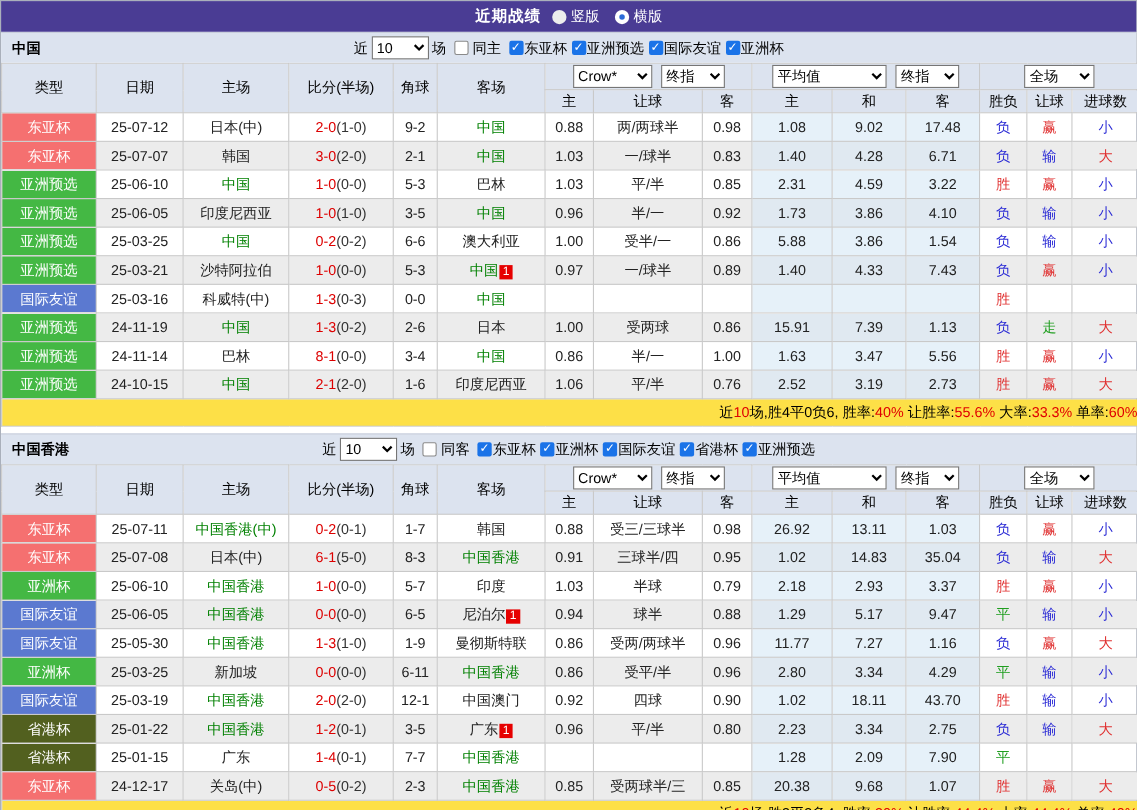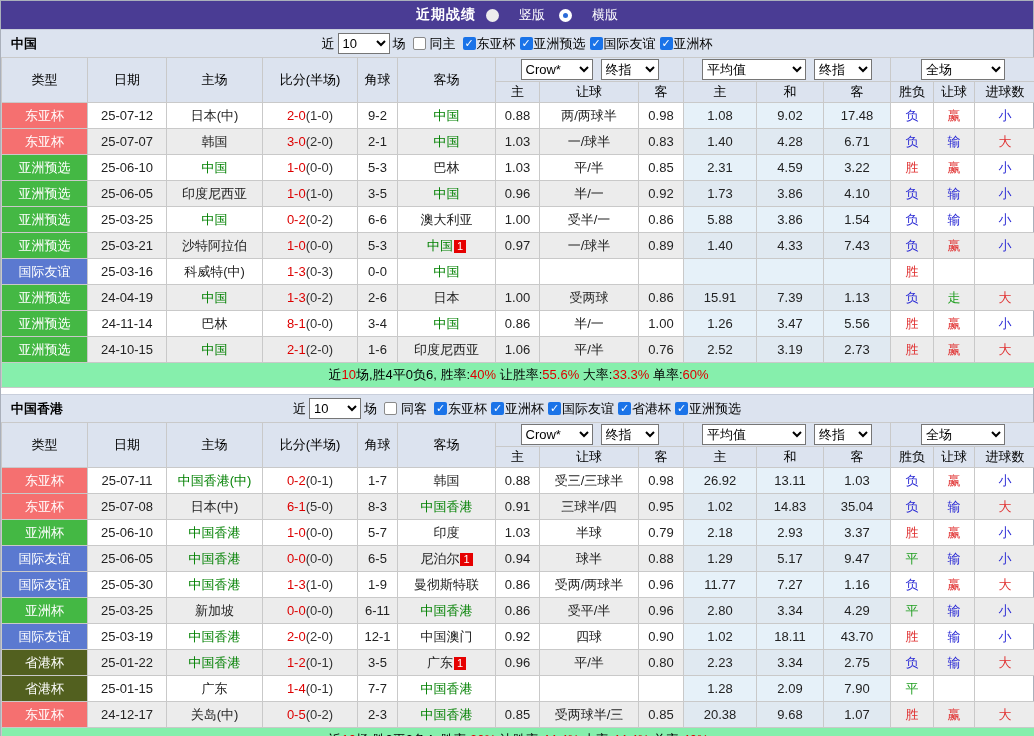--- a/index.html
+++ b/index.html
@@ -2,35 +2,35 @@
 <html><head>
 <meta charset="utf-8">
 <style>
   html,body{margin:0;padding:0;background:#fff;}
   body{width:1034px;font-family:"Liberation Sans","DejaVu Sans",sans-serif;font-size:13px;color:#222;}
   .wrap{width:1032px;border:1px solid #aab0bb;}
   
   .topbar{height:28px;background:#4a3c94;color:#fff;display:flex;align-items:center;justify-content:center;gap:10px;}
   .topbar .title{font-weight:bold;font-size:14px;letter-spacing:1px;}
   .radio-group{display:flex;align-items:center;gap:14px;}
-  .radio-item{display:flex;align-items:center;gap:20px;cursor:pointer;}
+  .radio-item{display:flex;align-items:center;gap:4px;cursor:pointer;}
   .radio{width:13px;height:13px;border-radius:50%;background:#ededed;display:inline-block;position:relative;}
   .radio.sel{background:#fff;}
   .radio.sel::after{content:"";position:absolute;left:2px;top:2px;width:9px;height:9px;border-radius:50%;background:#2b6bd8;border:2px solid #fff;box-sizing:border-box;}
   
   .secbar{height:27px;background:#dce3ef;display:flex;align-items:center;position:relative;border-top:1px solid #c9cfdc;}
   .secbar .team{position:absolute;left:10px;font-weight:bold;color:#000;}
   .filters{margin:0 auto;display:flex;align-items:center;gap:3px;color:#000;}
   .filters .lg{display:flex;align-items:center;cursor:pointer;}
   select{font-family:"Liberation Sans","DejaVu Sans",sans-serif;font-size:13px;height:21px;background:#fff;}
   .sel-count{width:52px;}
   .sel-crow{width:72px;}
   .sel-final{width:58px;}
   .sel-avg{width:104px;}
-  .sel-full{width:84px;}
+  .sel-full{width:64px;}
   .cb{width:13px;height:13px;display:inline-block;border-radius:2px;margin:0 1px 0 4px;box-sizing:border-box;}
   .cb.on{background:#1a73e8;color:#fff;font-size:11px;font-weight:bold;line-height:13px;text-align:center;}
   .cb.off{background:#fff;border:1px solid #8a8a8a;}
   
   table{border-collapse:collapse;table-layout:fixed;width:1032px;text-align:center;}
   th,td{border:1px solid #c9c9c9;padding:0 1px;overflow:hidden;white-space:nowrap;}
   thead th{background:#dce3ef;font-weight:normal;color:#000;}
   thead tr.drops th{height:23px;border-bottom-color:#c9c9c9;}
   thead tr.subs th{height:20px;}
   tbody td{height:25px;color:#222;}
@@ -38,21 +38,21 @@
   tbody td.avg{background:#e6f1f9;}
   tbody tr:nth-child(even) td.avg{background:#e0e9f1;}
   td.type{color:#fff;}
   .green{color:#008000;}
   .sc-m{color:#dd0000;}
   .sc-h{color:#333;}
   .badge1{background:#e60000;color:#fff;font-size:11px;line-height:13px;display:inline-block;padding:0 3px;margin-left:1px;}
   .c-r{color:#e03030;}
   .c-b{color:#2b2bd5;}
   .c-g{color:#1f9e1f;}
-  tr.sumrow td{height:24px;background:#86efac;color:#000;}
+  tr.sumrow td{height:24px;background:#fde047;color:#000;text-align:right;}
   tr.sumrow .sum-red{color:#e00000;}
   .gap{height:6px;background:#fff;}
   .dropcell{vertical-align:middle;}
   .dropcell .inner{display:flex;align-items:center;justify-content:center;gap:8px;}
 </style>
 </head>
 <body>
 
 <div class="wrap">
 
@@ -270,21 +270,21 @@
           <td></td>
           <td class="avg"></td>
           <td class="avg"></td>
           <td class="avg"></td>
           <td class="c-r">胜</td>
           <td class=""></td>
           <td class=""></td>
         </tr>
         <tr>
           <td class="type" style="background:#44b844">亚洲预选</td>
-          <td>24-04-19</td>
+          <td>24-11-19</td>
           <td><span class="green">中国</span></td>
           <td><span class="sc-m">1-3</span><span class="sc-h">(0-2)</span></td>
           <td>2-6</td>
           <td><span class="">日本</span></td>
           <td>1.00</td>
           <td>受两球</td>
           <td>0.86</td>
           <td class="avg">15.91</td>
           <td class="avg">7.39</td>
           <td class="avg">1.13</td>
@@ -295,21 +295,21 @@
         <tr>
           <td class="type" style="background:#44b844">亚洲预选</td>
           <td>24-11-14</td>
           <td><span class="">巴林</span></td>
           <td><span class="sc-m">8-1</span><span class="sc-h">(0-0)</span></td>
           <td>3-4</td>
           <td><span class="green">中国</span></td>
           <td>0.86</td>
           <td>半/一</td>
           <td>1.00</td>
-          <td class="avg">1.26</td>
+          <td class="avg">1.63</td>
           <td class="avg">3.47</td>
           <td class="avg">5.56</td>
           <td class="c-r">胜</td>
           <td class="c-r">赢</td>
           <td class="c-b">小</td>
         </tr>
         <tr>
           <td class="type" style="background:#44b844">亚洲预选</td>
           <td>24-10-15</td>
           <td><span class="green">中国</span></td>

